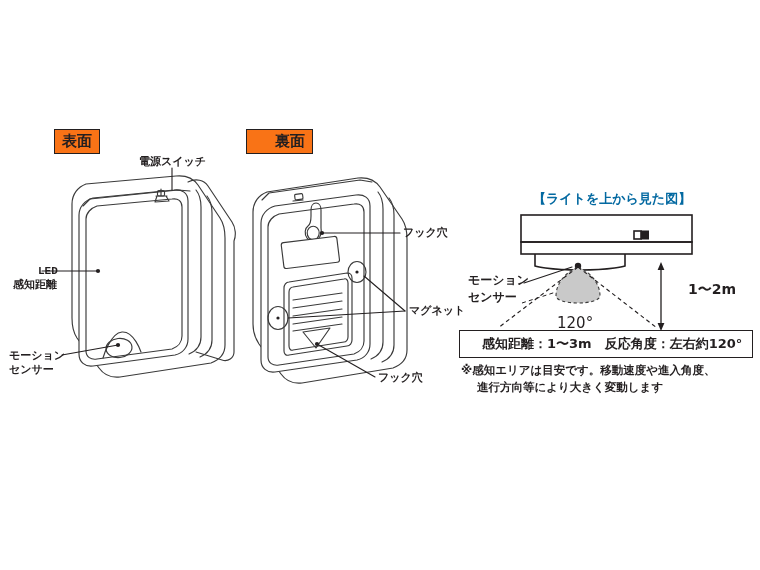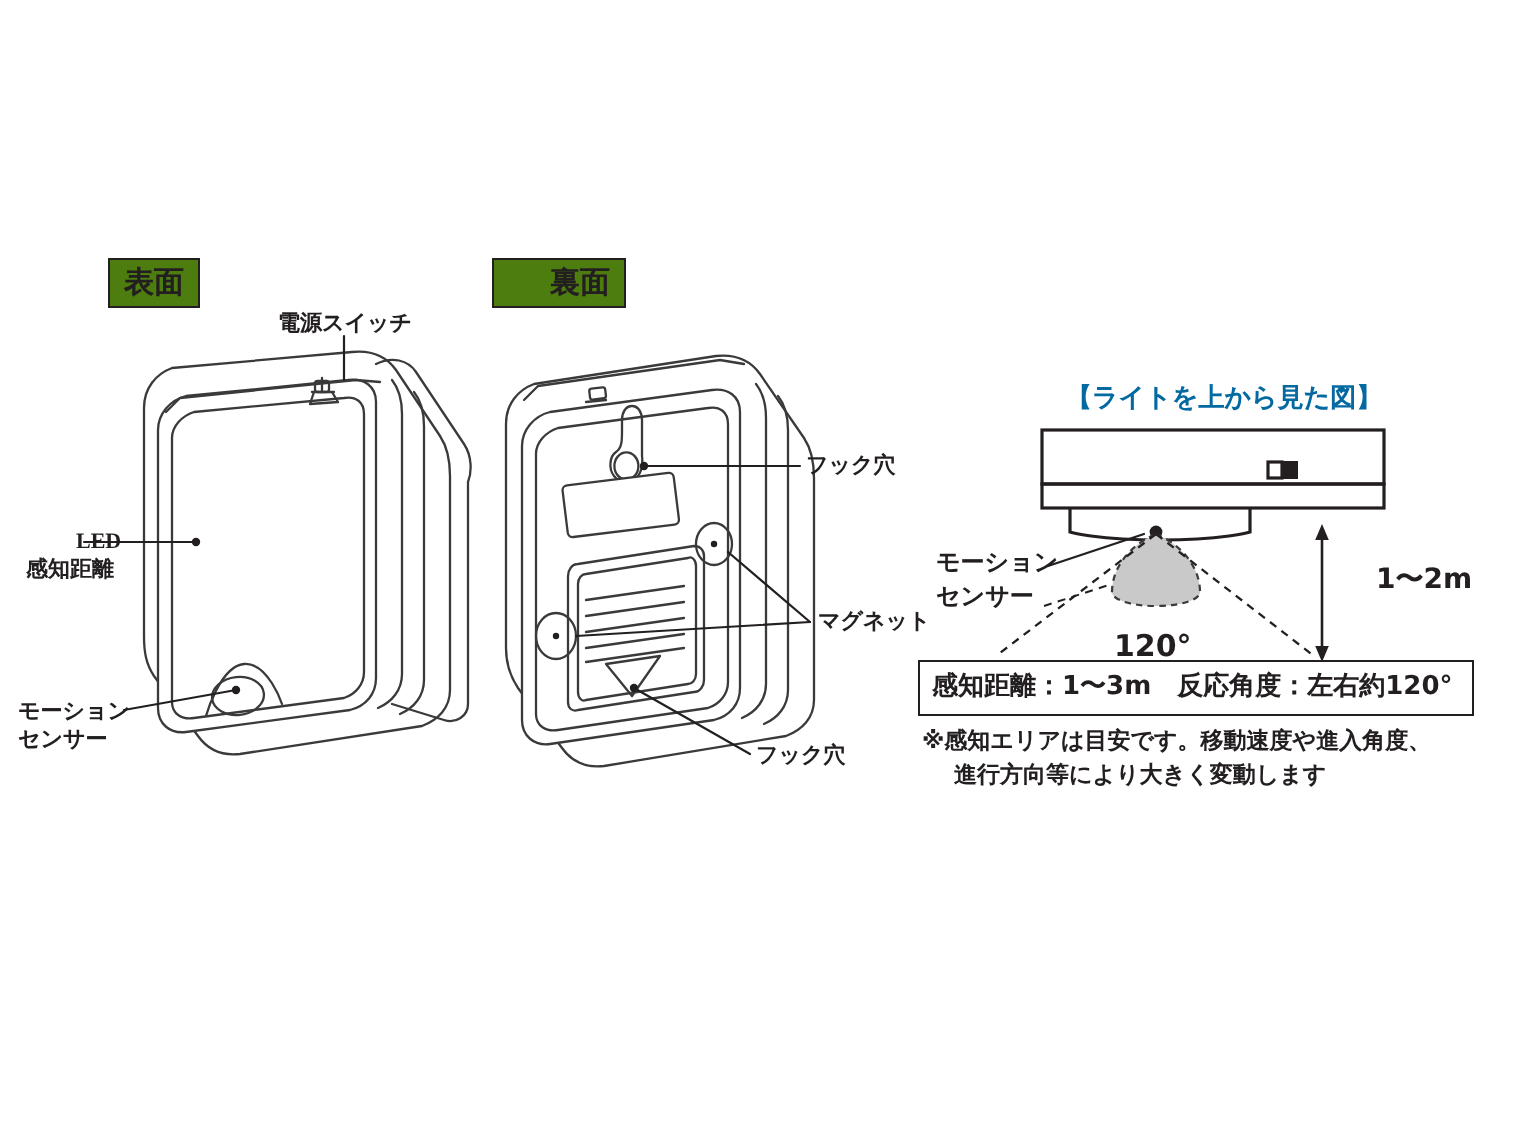--- a/index.html
+++ b/index.html
@@ -8,78 +8,78 @@
     width:760px;height:570px;position:relative;overflow:hidden;
     font-family:"DejaVu Sans","Liberation Sans",sans-serif;
     color:#231f20;
   }
   #stage{position:absolute;left:0;top:0;width:760px;height:570px;}
   svg.layer{position:absolute;left:0;top:0;width:760px;height:570px;overflow:visible;}
 
   
   .lbl{
     position:absolute;
-    font-family:Liberation Serif, serif;
+    font-family:Liberation Mono, monospace;
     font-size:11px;
     line-height:14px;
     color:#231f20;
     white-space:pre;
     letter-spacing:0px;
     font-weight:600;
     -webkit-font-smoothing:antialiased;
   }
 
   
   .viewcap{
     position:absolute;
     border:1.6px solid #231f20;
     padding:2px 7px 3px 7px;
     font-size:15px;
     line-height:18px;
     font-weight:700;
     color:#231f20;
-    background:#4d7c0f;
+    background:#f97316;
     font-family:"DejaVu Sans","Liberation Sans",sans-serif;
   }
 
   
   .paneltitle{
     position:absolute;
     font-size:13px;
     font-weight:700;
     color:#0369a1;
     white-space:pre;
   }
 
   
   .specbox{
     position:absolute;
     border:1.4px solid #231f20;
     background:#fff;
-    padding:4px 10px 5px 6px;
+    padding:4px 10px 5px 22px;
     font-size:13px;
     font-weight:700;
     color:#231f20;
     white-space:pre;
     line-height:17px;
   }
 
   .note{
     position:absolute;
     font-size:11.5px;
     font-weight:600;
     line-height:17px;
     color:#231f20;
     white-space:pre;
   }
 
   .deg{
     position:absolute;
     font-size:15px;
-    font-weight:700;
+    font-weight:400;
     color:#231f20;
     white-space:pre;
   }
   .dist{
     position:absolute;
     font-size:14px;
     font-weight:700;
     color:#231f20;
     white-space:pre;
   }

